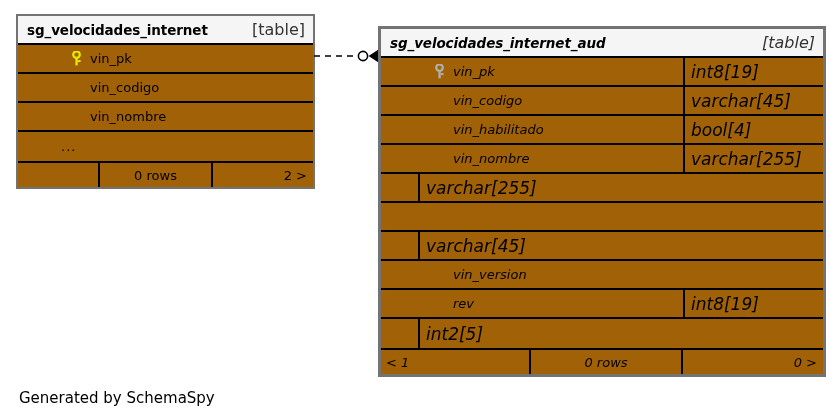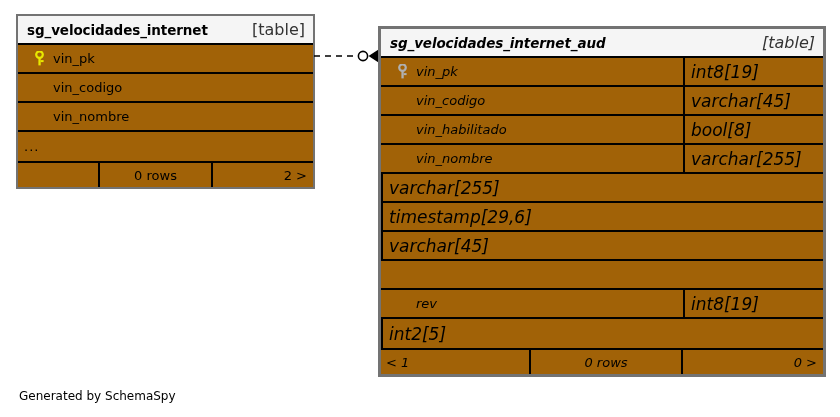--- a/index.html
+++ b/index.html
@@ -48,20 +48,21 @@
   }
 
   .er-rows { display: block; }
 
   .er-row {
     display: flex;
     height: 29px;
     border-bottom: 2px solid #000000;
     box-sizing: border-box;
     align-items: center;
+    padding-left: 37px;
   }
   .er-row:last-child { border-bottom: none; }
 
   .er-col-name {
     flex: 1 1 auto;
     display: flex;
     align-items: center;
     height: 100%;
     padding-left: 7px;
     box-sizing: border-box;
@@ -125,21 +126,21 @@
 
   
   .connector {
     position: absolute;
     pointer-events: none;
   }
 
   
   .credit {
     position: absolute;
-    font-size: 12px;
+    font-size: 15px;
     color: #000000;
     white-space: nowrap;
   }
 </style>
 </head>
 <body>
 
 <div class="er-table" id="table-left" style="left:16px; top:14px; width:299px;">
 
   <div class="er-header">
@@ -228,44 +229,47 @@
         <span class="col-label">vin_codigo</span>
       </div>
       <div class="er-col-type" style="flex:0 0 140px;">varchar[45]</div>
     </div>
 
     <div class="er-row">
       <div class="er-col-name">
         <span class="key-slot"></span>
         <span class="col-label">vin_habilitado</span>
       </div>
-      <div class="er-col-type" style="flex:0 0 140px;">bool[8]</div>
+      <div class="er-col-type" style="flex:0 0 140px;">bool[4]</div>
     </div>
 
     <div class="er-row">
       <div class="er-col-name">
         <span class="key-slot"></span>
         <span class="col-label">vin_nombre</span>
       </div>
       <div class="er-col-type" style="flex:0 0 140px;">varchar[255]</div>
     </div>
 
     <div class="er-row">
       <div class="er-col-type" style="flex:0 0 140px;">varchar[255]</div>
     </div>
 
     <div class="er-row">
-      <div class="er-col-type" style="flex:0 0 140px;">timestamp[29,6]</div>
     </div>
 
     <div class="er-row">
       <div class="er-col-type" style="flex:0 0 140px;">varchar[45]</div>
     </div>
 
     <div class="er-row">
+      <div class="er-col-name">
+        <span class="key-slot"></span>
+        <span class="col-label">vin_version</span>
+      </div>
     </div>
 
     <div class="er-row">
       <div class="er-col-name">
         <span class="key-slot"></span>
         <span class="col-label">rev</span>
       </div>
       <div class="er-col-type" style="flex:0 0 140px;">int8[19]</div>
     </div>
 

